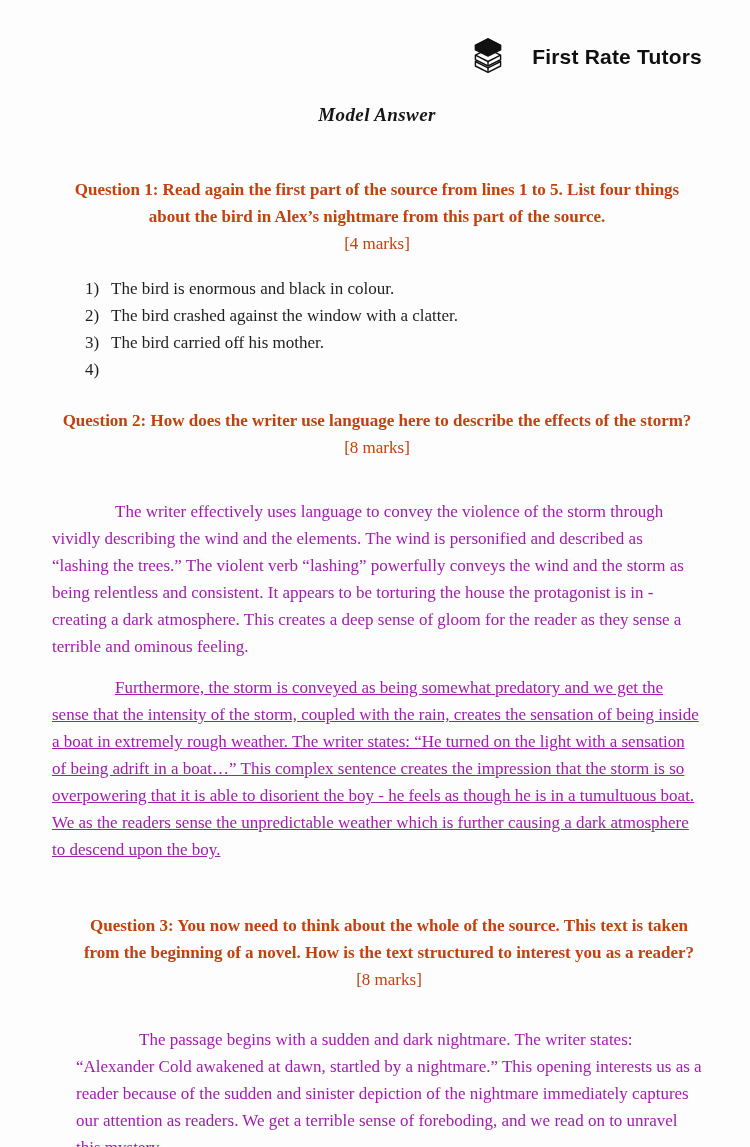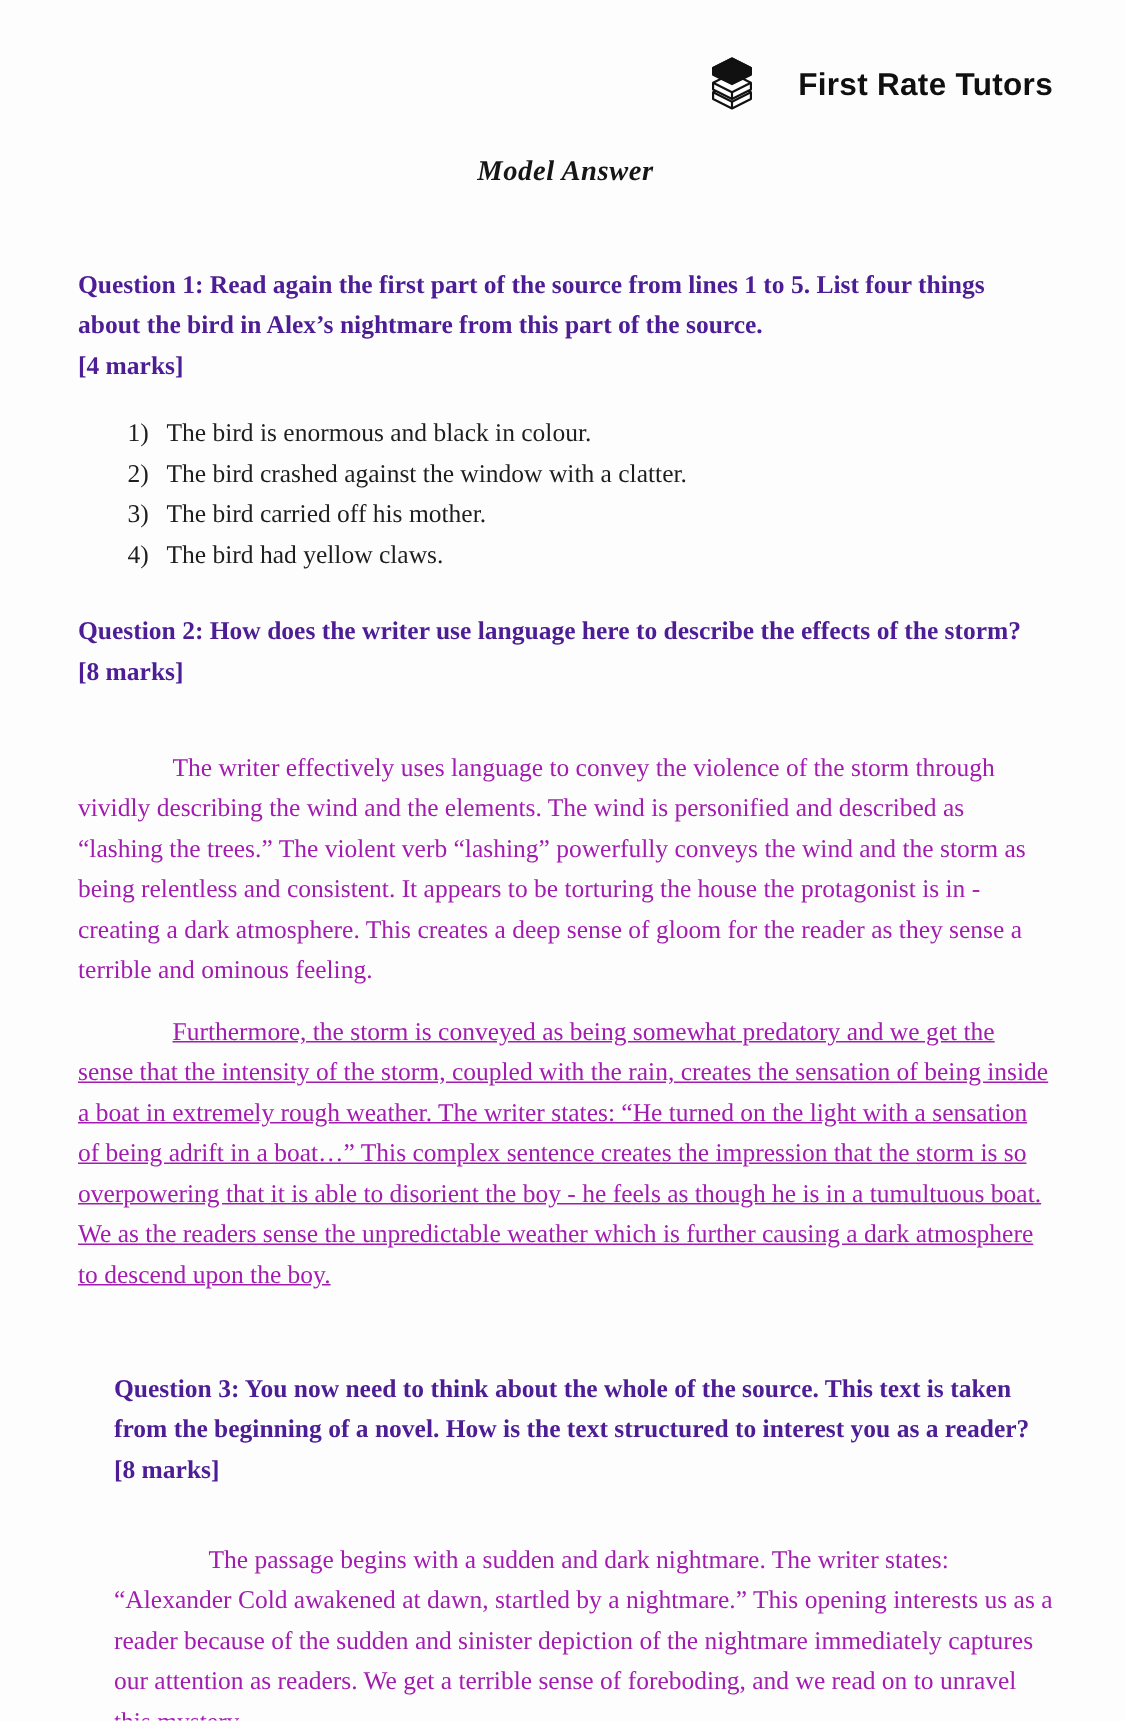--- a/index.html
+++ b/index.html
@@ -48,27 +48,28 @@
     font-style: italic;
     letter-spacing: 0.4px;
     color: #161616;
   }
 
   
   .q-head {
     font-weight: bold;
     font-size: 17px;
     line-height: 27px;
-    color: #4c1d95;
+    color: #c2410c;
     max-width: 655px;
+    text-align: center;
   }
   .sec-1 { margin-top: 50px; }
   .sec-2 { margin-top: 24px; }
   .sec-3 { margin-top: 49px; margin-left: 24px; }
-  .q-marks { font-weight: bold; }
+  .q-marks { font-weight: normal; }
 
   
   .answer-list {
     list-style: none;
     margin-top: 18px;
     margin-left: 33px;
     font-size: 17px;
     line-height: 27px;
   }
   .answer-list li { display: flex; }
@@ -127,21 +128,20 @@
       <li>
         <span class="num">2)</span>
         <span>The bird crashed against the window with a clatter.</span>
       </li>
       <li>
         <span class="num">3)</span>
         <span>The bird carried off his mother.</span>
       </li>
       <li>
         <span class="num">4)</span>
-        <span>The bird had yellow claws.</span>
       </li>
     </ol>
   </div>
 
   <div class="sec-2">
     <div class="q-head">
       <span>Question 2: How does the writer use language here to describe the effects of the storm?</span><br>
       <span class="q-marks">[8 marks]</span>
     </div>
     <p class="para mt-ans">The writer effectively uses language to convey the violence of the storm through vividly describing the wind and the elements. The wind is personified and described as “lashing the trees.” The violent verb “lashing” powerfully conveys the wind and the storm as being relentless and consistent. It appears to be torturing the house the protagonist is in - creating a dark atmosphere. This creates a deep sense of gloom for the reader as they sense a terrible and ominous feeling.</p>

